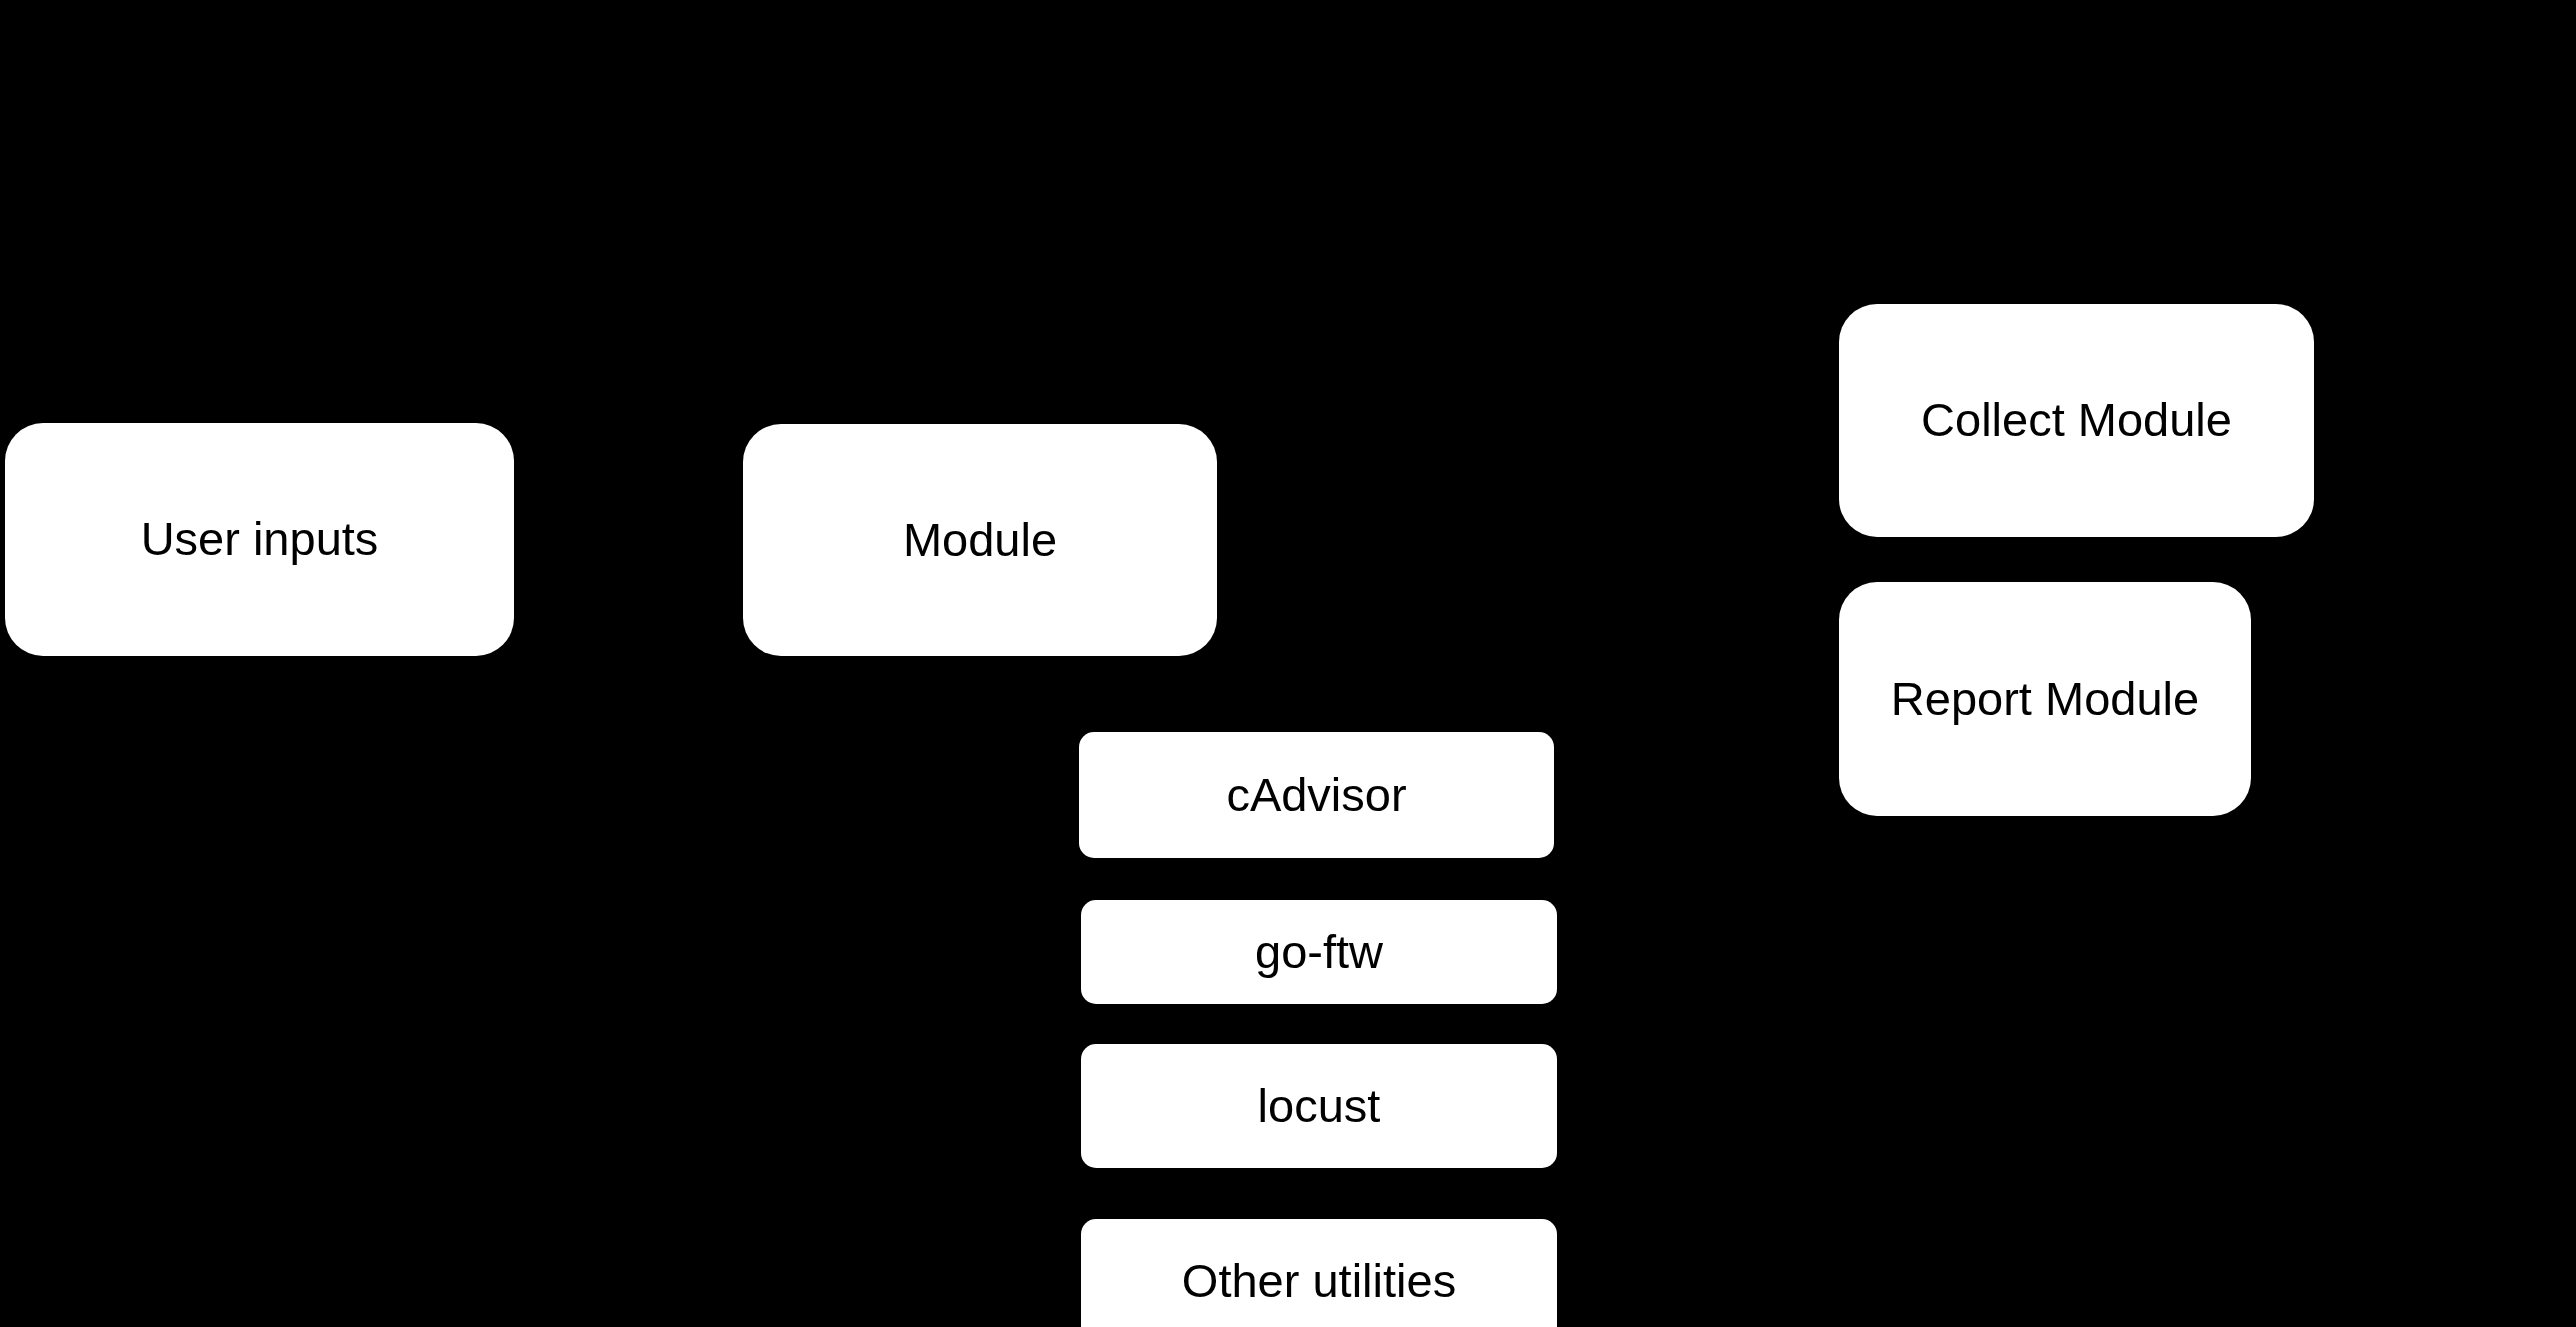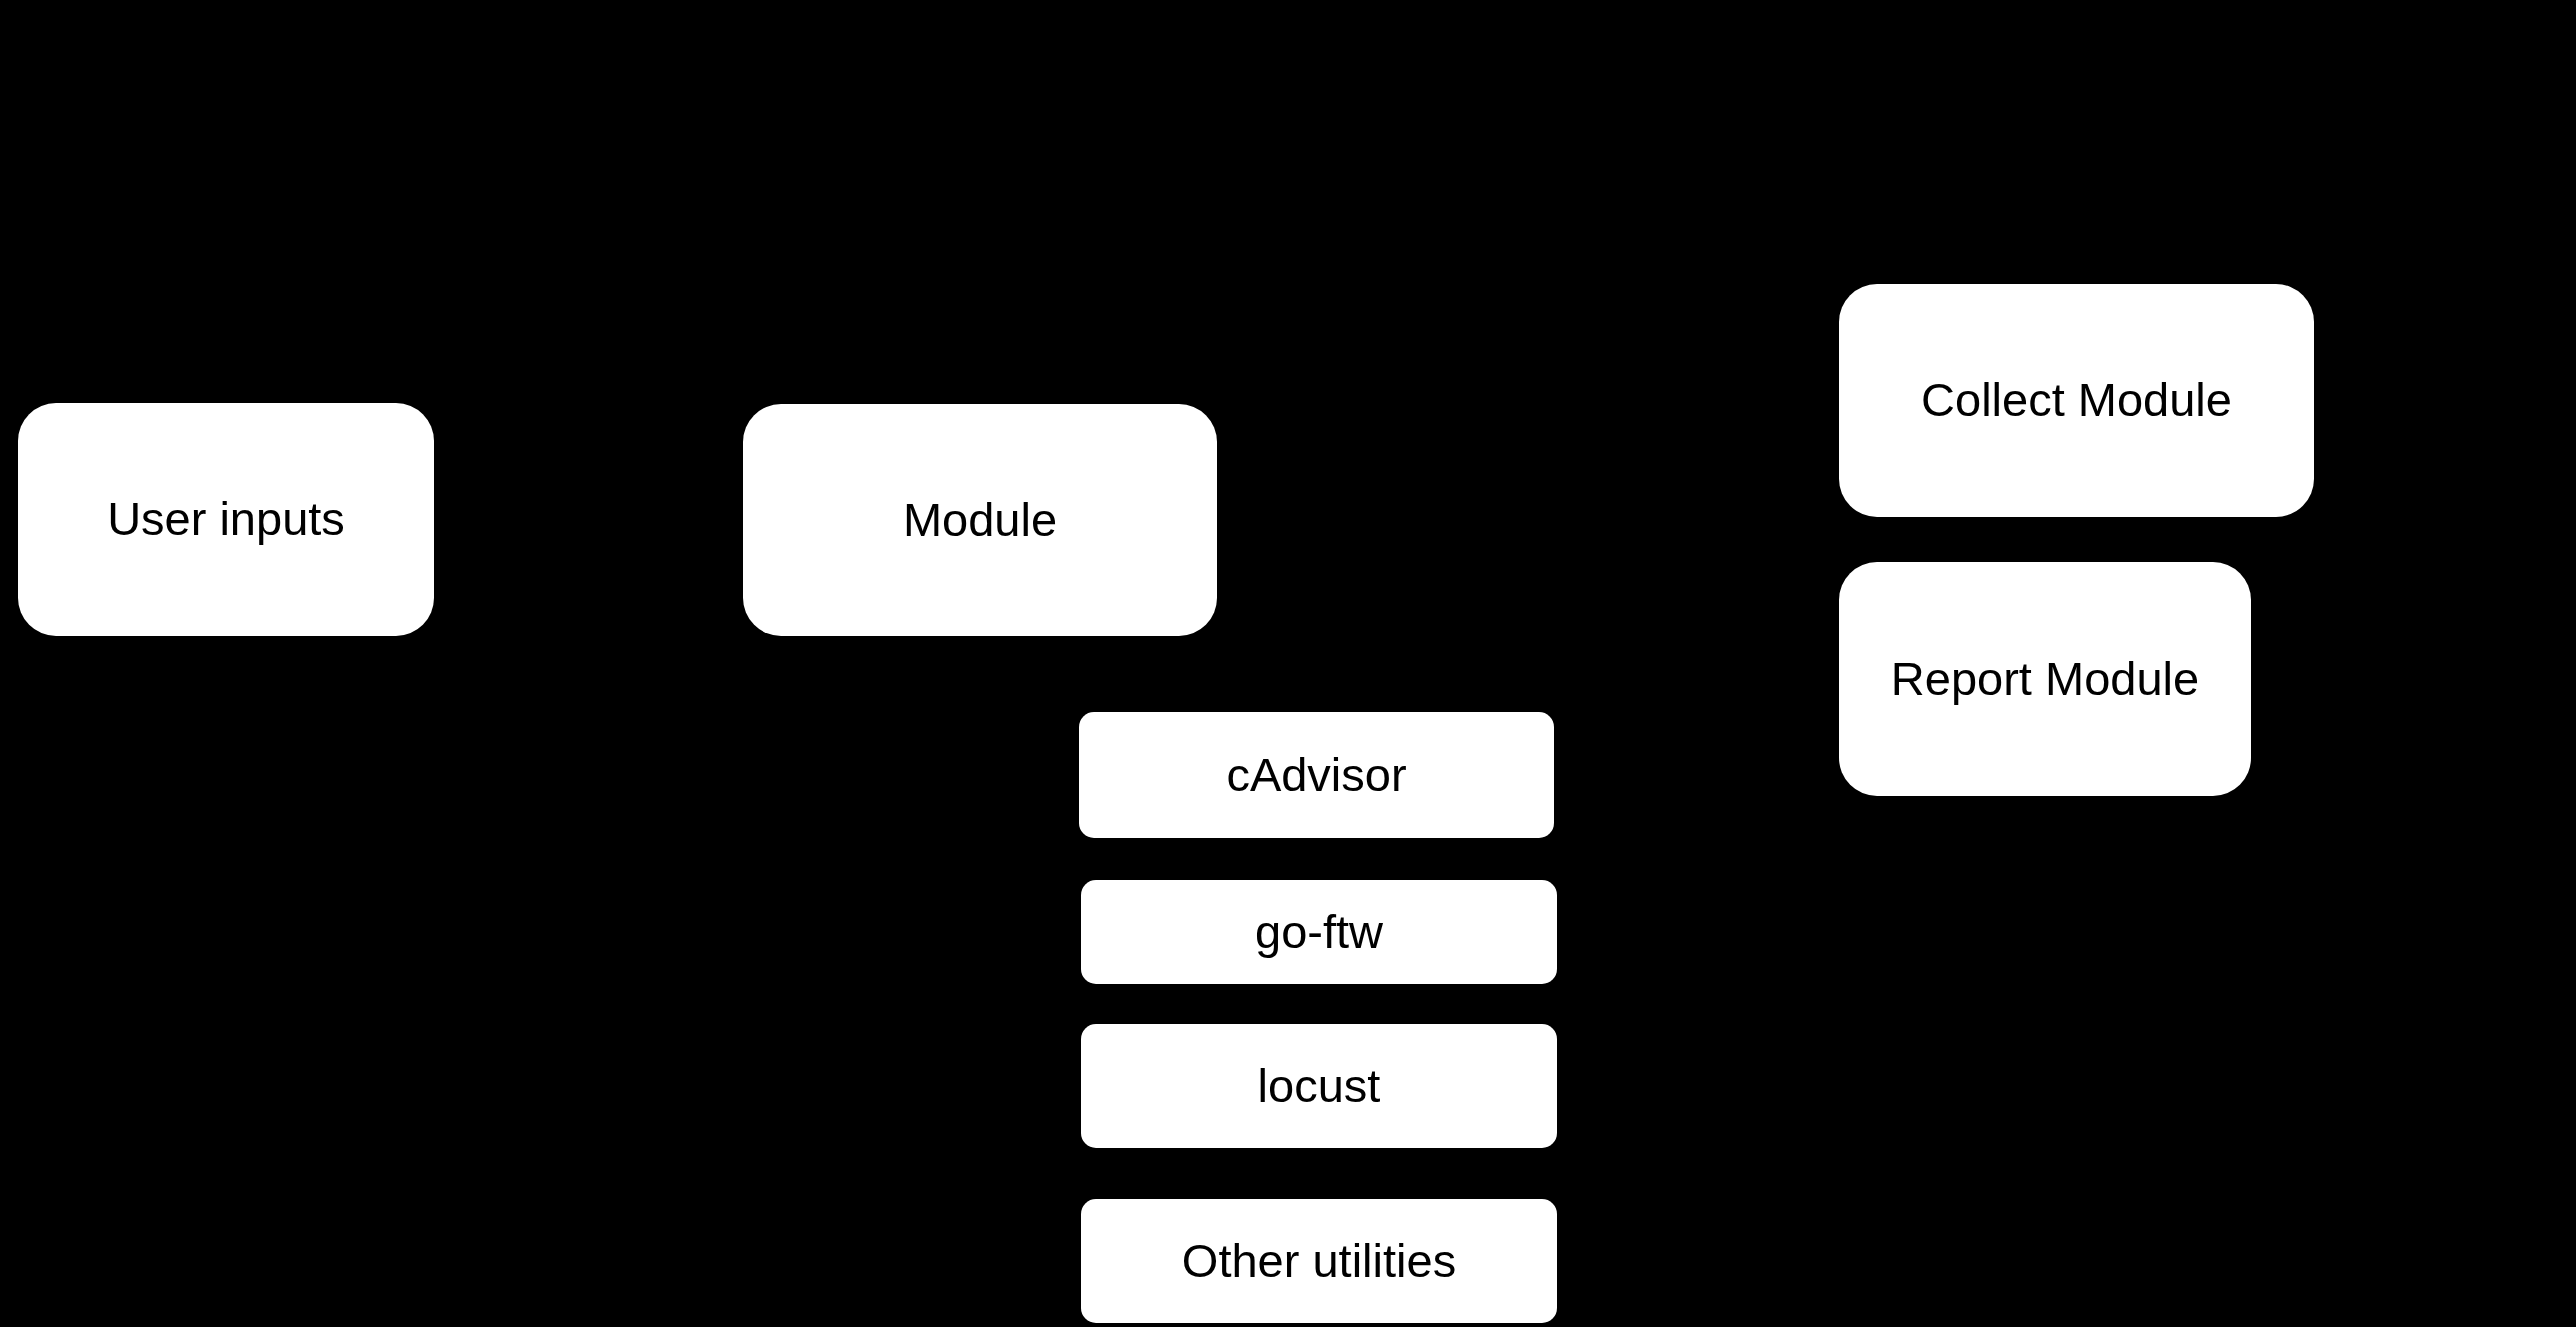--- a/index.html
+++ b/index.html
@@ -18,25 +18,26 @@
   .node {
     position: absolute;
     background: #ffffff;
     color: #000000;
     display: flex;
     align-items: center;
     justify-content: center;
     font-size: 47px;
     line-height: 1.2;
     box-sizing: border-box;
+    margin-top: 20px;
   }
   .node.big   { border-radius: 38px; }
   .node.small { border-radius: 15px; }
 
-  #n-user-inputs { left: 18px;    top: 403px;  width: 416px; height: 233px; }
+  #n-user-inputs { left: 5px;    top: 403px;  width: 509px; height: 233px; }
   #n-utility     { left: 743px;  top: 404px;  width: 474px; height: 232px; }
   #n-collect     { left: 1839px; top: 284px;  width: 475px; height: 233px; }
   #n-report      { left: 1839px; top: 562px;  width: 412px; height: 234px; }
   #n-cadvisor    { left: 1079px; top: 712px;  width: 475px; height: 126px; }
   #n-goftw       { left: 1081px; top: 880px;  width: 476px; height: 104px; }
   #n-locust      { left: 1081px; top: 1024px; width: 476px; height: 124px; }
   #n-other       { left: 1081px; top: 1199px; width: 476px; height: 124px; }
 
   .node-label {
     display: inline-block;

